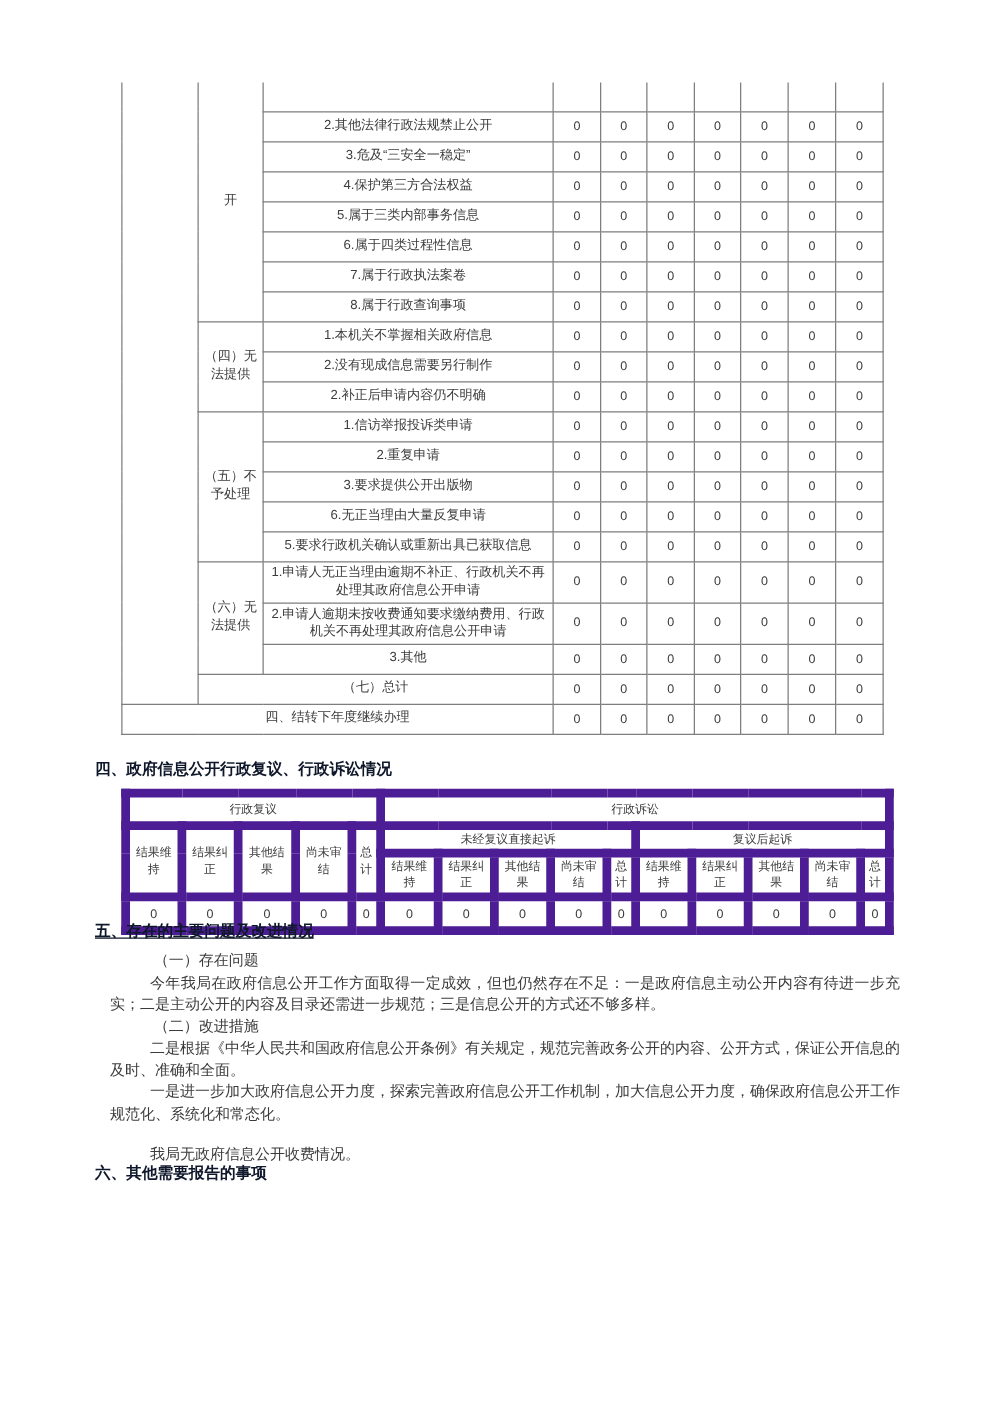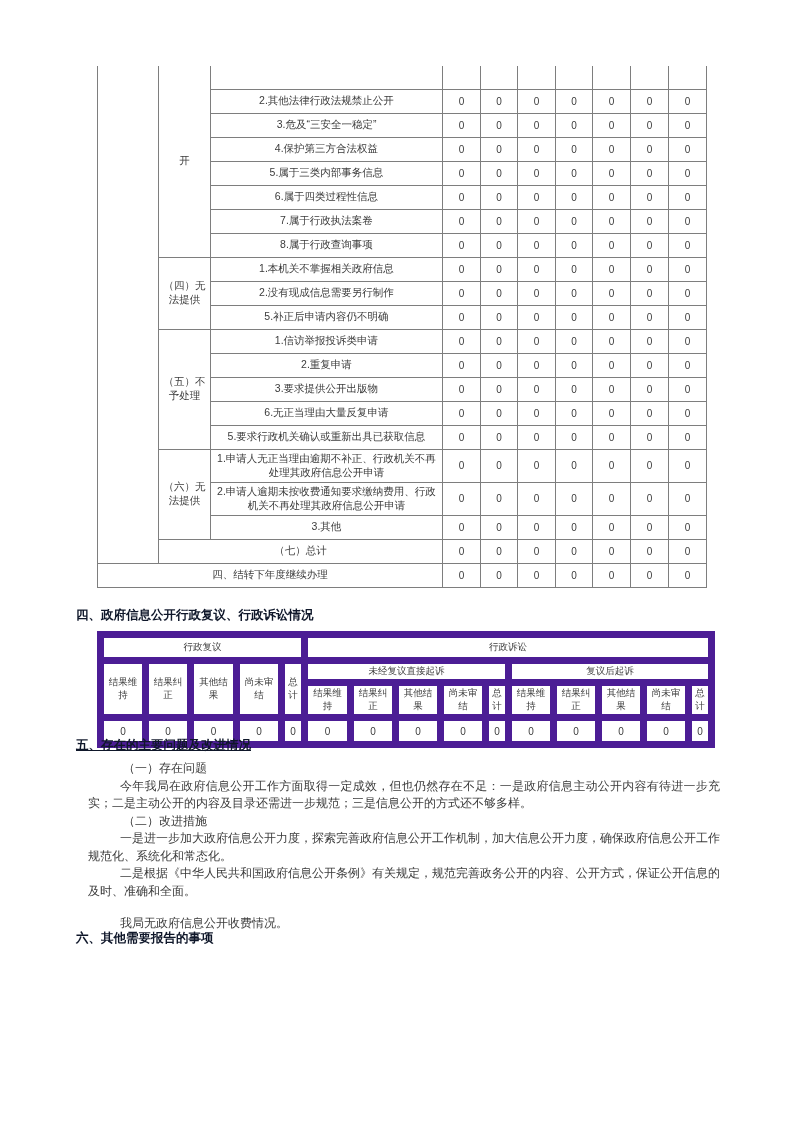--- a/index.html
+++ b/index.html
@@ -156,21 +156,21 @@
           <td class="colC">2.没有现成信息需要另行制作</td>
           <td class="num">0</td>
           <td class="num">0</td>
           <td class="num">0</td>
           <td class="num">0</td>
           <td class="num">0</td>
           <td class="num">0</td>
           <td class="num">0</td>
         </tr>
         <tr class="rn">
-          <td class="colC">5.补正后申请内容仍不明确</td>
+          <td class="colC">2.补正后申请内容仍不明确</td>
           <td class="num">0</td>
           <td class="num">0</td>
           <td class="num">0</td>
           <td class="num">0</td>
           <td class="num">0</td>
           <td class="num">0</td>
           <td class="num">0</td>
         </tr>
         <tr class="rn">
           <td class="colB" rowspan="5">（五）不予处理</td>
@@ -342,22 +342,22 @@
       </tr>
     </tbody>
   </table>
 
   <div class="sec-heading" id="h5">五、存在的主要问题及改进情况</div>
 
   <div class="text-block" id="s5">
     <p class="sub">（一）存在问题</p>
     <p class="para">今年我局在政府信息公开工作方面取得一定成效，但也仍然存在不足：一是政府信息主动公开内容有待进一步充实；二是主动公开的内容及目录还需进一步规范；三是信息公开的方式还不够多样。</p>
     <p class="sub">（二）改进措施</p>
+    <p class="para">二是根据《中华人民共和国政府信息公开条例》有关规定，规范完善政务公开的内容、公开方式，保证公开信息的及时、准确和全面。</p>
     <p class="para">一是进一步加大政府信息公开力度，探索完善政府信息公开工作机制，加大信息公开力度，确保政府信息公开工作规范化、系统化和常态化。</p>
-    <p class="para">二是根据《中华人民共和国政府信息公开条例》有关规定，规范完善政务公开的内容、公开方式，保证公开信息的及时、准确和全面。</p>
   </div>
 
   <div class="sec-heading" id="h6">六、其他需要报告的事项</div>
 
   <div class="text-block" id="s6">
     <p class="para">我局无政府信息公开收费情况。</p>
   </div>
 
 </div>
 

